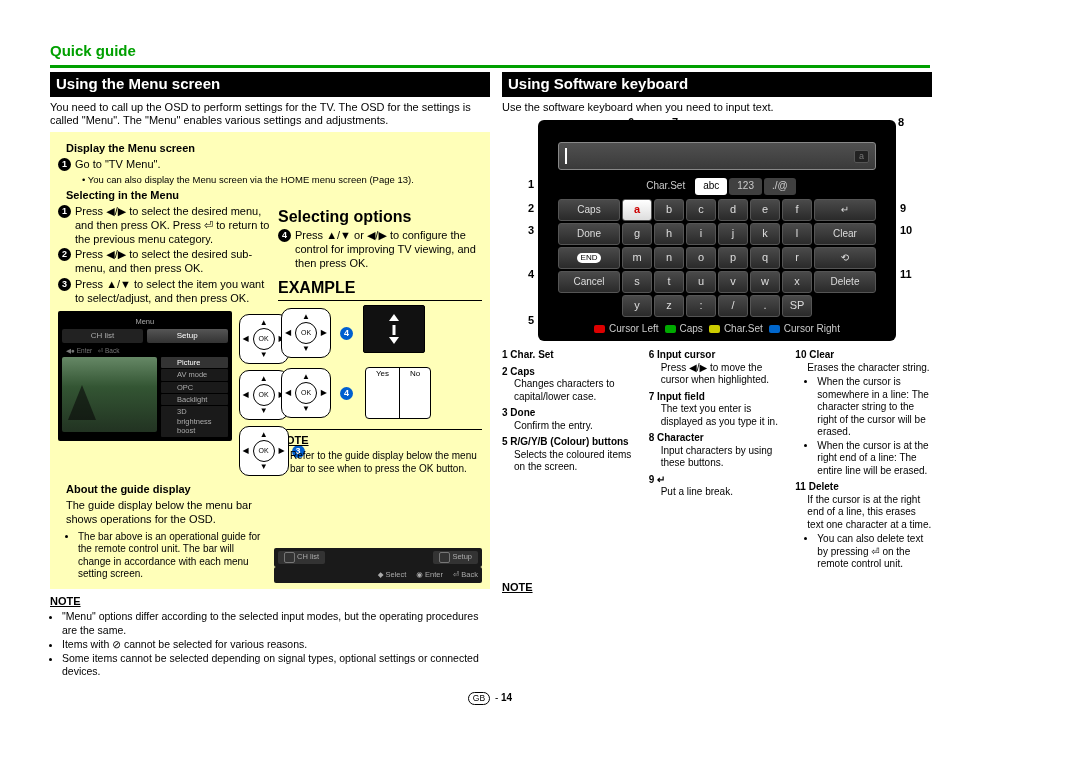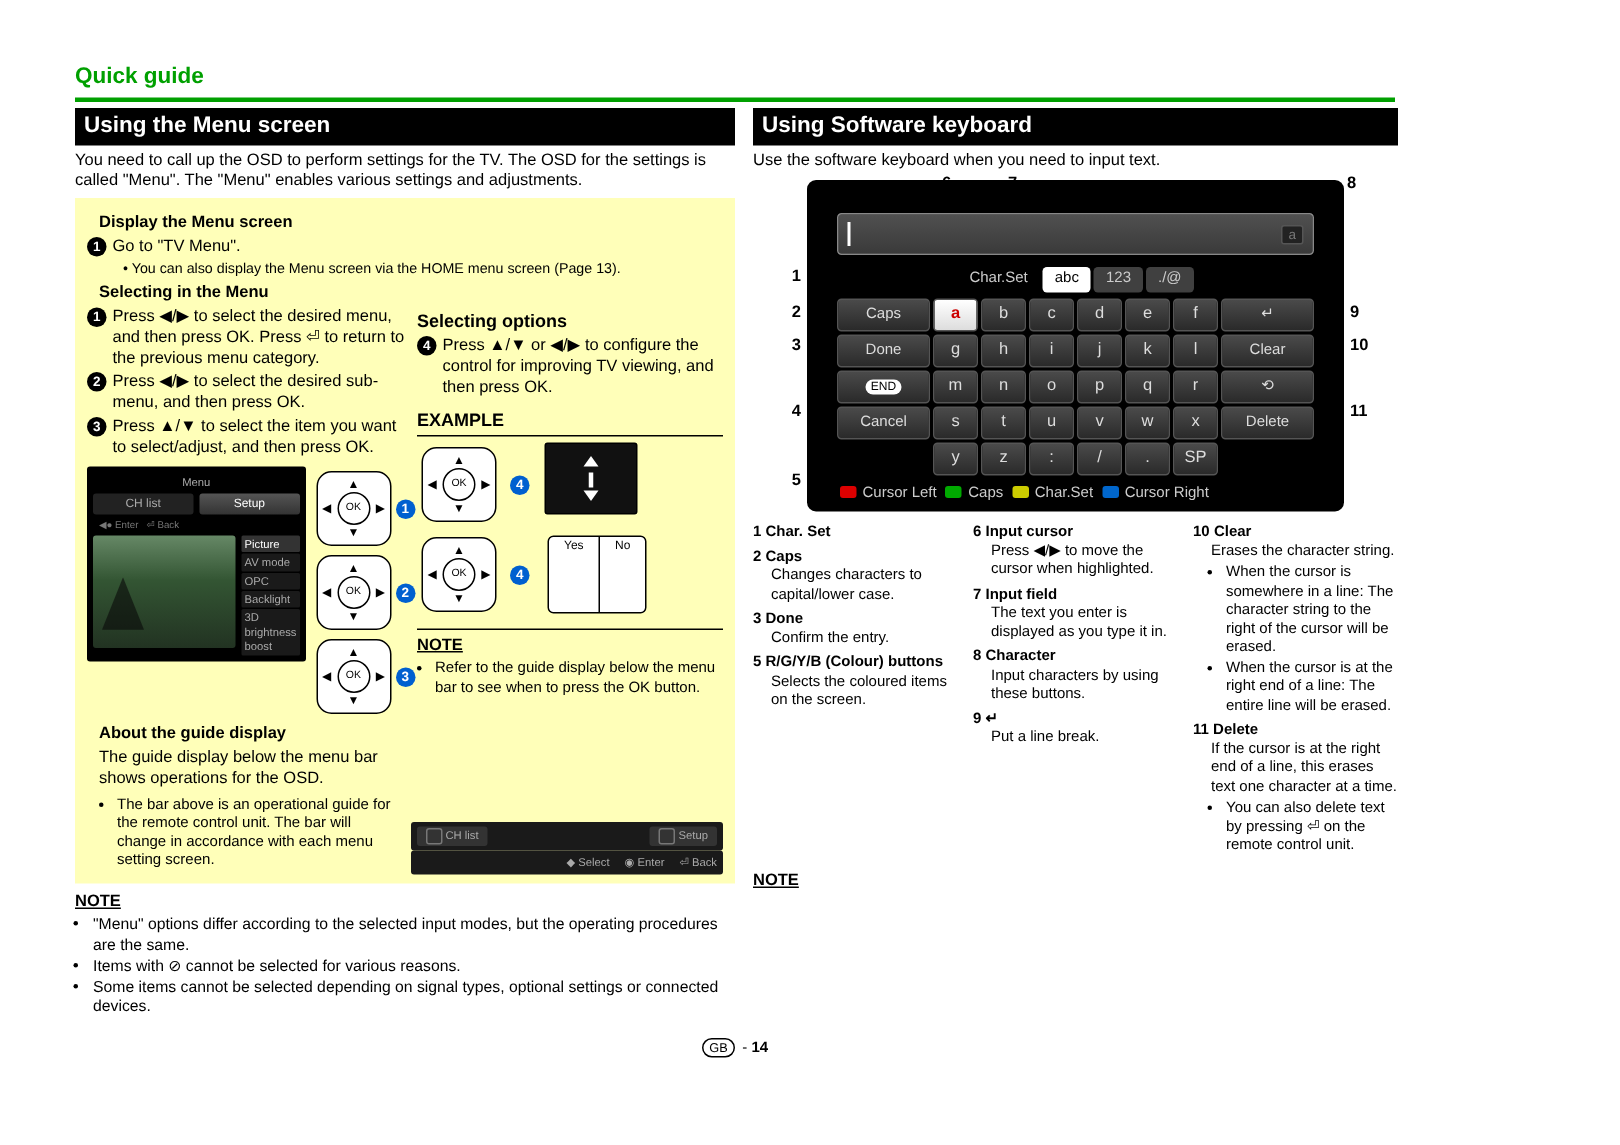--- a/index.html
+++ b/index.html
@@ -36,21 +36,21 @@
     padding: 3px 6px;
     margin-bottom: 4px;
   }
   .sub-head {
     font-weight: bold;
     font-size: 11px;
     margin: 4px 0 2px 8px;
   }
   .sub-head2 {
     font-weight: bold;
-    font-size: 12px;
+    font-size: 16px;
     margin: 2px 0 2px 0;
   }
   .body-text {
     margin: 0 0 4px 0;
   }
   .yellow-box {
     background: #ffffb9;
     padding: 6px 8px;
     margin-top: 4px;
   }
@@ -115,21 +115,21 @@
     width:28px; height:20px;
     background:linear-gradient(#4a4a4a,#2a2a2a);
     color:#ddd; font-size:11px;
     display:flex; align-items:center; justify-content:center;
     border-radius:3px; border:1px solid #555;
   }
   .kbd-key.highlight { background:linear-gradient(#fff,#ddd); color:#c00; font-weight:bold;}
   .kbd-key.wide { width:60px; font-size:10px;}
   .kbd-bottom {
     display:flex; gap:6px; color:#ccc; font-size:10px;
-    margin-top:6px; align-items:center; justify-content:flex-start;
+    margin-top:6px; align-items:center; justify-content:center;
     padding: 0 2px;
   }
   .color-btn { display:inline-block; width:11px; height:8px; border-radius:2px; margin-right:4px; vertical-align:middle;}
   .r{background:#d00;} .g{background:#0a0;} .y{background:#cc0;} .b{background:#06c;}
   
   .callouts-wrap { position: relative; }
   .callout-num {
     position:absolute;
     font-weight:bold;
     font-size:11px;
@@ -158,21 +158,21 @@
     background:#000; padding:4px; border-radius:2px;
     width: 210px;
   }
   .menu-top { display:flex; gap:4px; margin-bottom:2px;}
   .menu-tab { flex:1; background:#222; color:#aaa; font-size:8px; text-align:center; padding:2px; border-radius:2px;}
   .menu-tab.sel { background:linear-gradient(#555,#333); color:#fff;}
   .menu-body { display:flex; gap:4px;}
   .menu-img { width:95px; height:75px; background:linear-gradient(#668866 0%, #335533 40%, #223322 100%); border-radius:2px; position:relative;}
   .menu-img::before { content:''; position:absolute; left:6px; top:28px; width:28px; height:35px; background:#090909; clip-path: polygon(50% 0, 100% 100%, 0 100%); opacity:.6;}
   .menu-list { flex:1; display:flex; flex-direction:column; gap:1px; font-size:7.5px;}
-  .menu-list div { background:#1a1a1a; color:#aaa; padding:1px 2px; border-radius:1px;}
+  .menu-list div { background:#1a1a1a; color:#aaa; padding:1px 16px; border-radius:1px;}
   .menu-list div.sel { background:#333; color:#fff;}
   .remote-pad {
     width:48px; height:48px; border:1.5px solid #000; border-radius:10px;
     background:#fff; position:relative; display:inline-block; margin:3px;
   }
   .remote-pad::before {
     content:'OK'; position:absolute; left:50%; top:50%;
     transform:translate(-50%,-50%); width:20px; height:20px;
     border:1px solid #000; border-radius:50%; font-size:7px;
     display:flex; align-items:center; justify-content:center;

